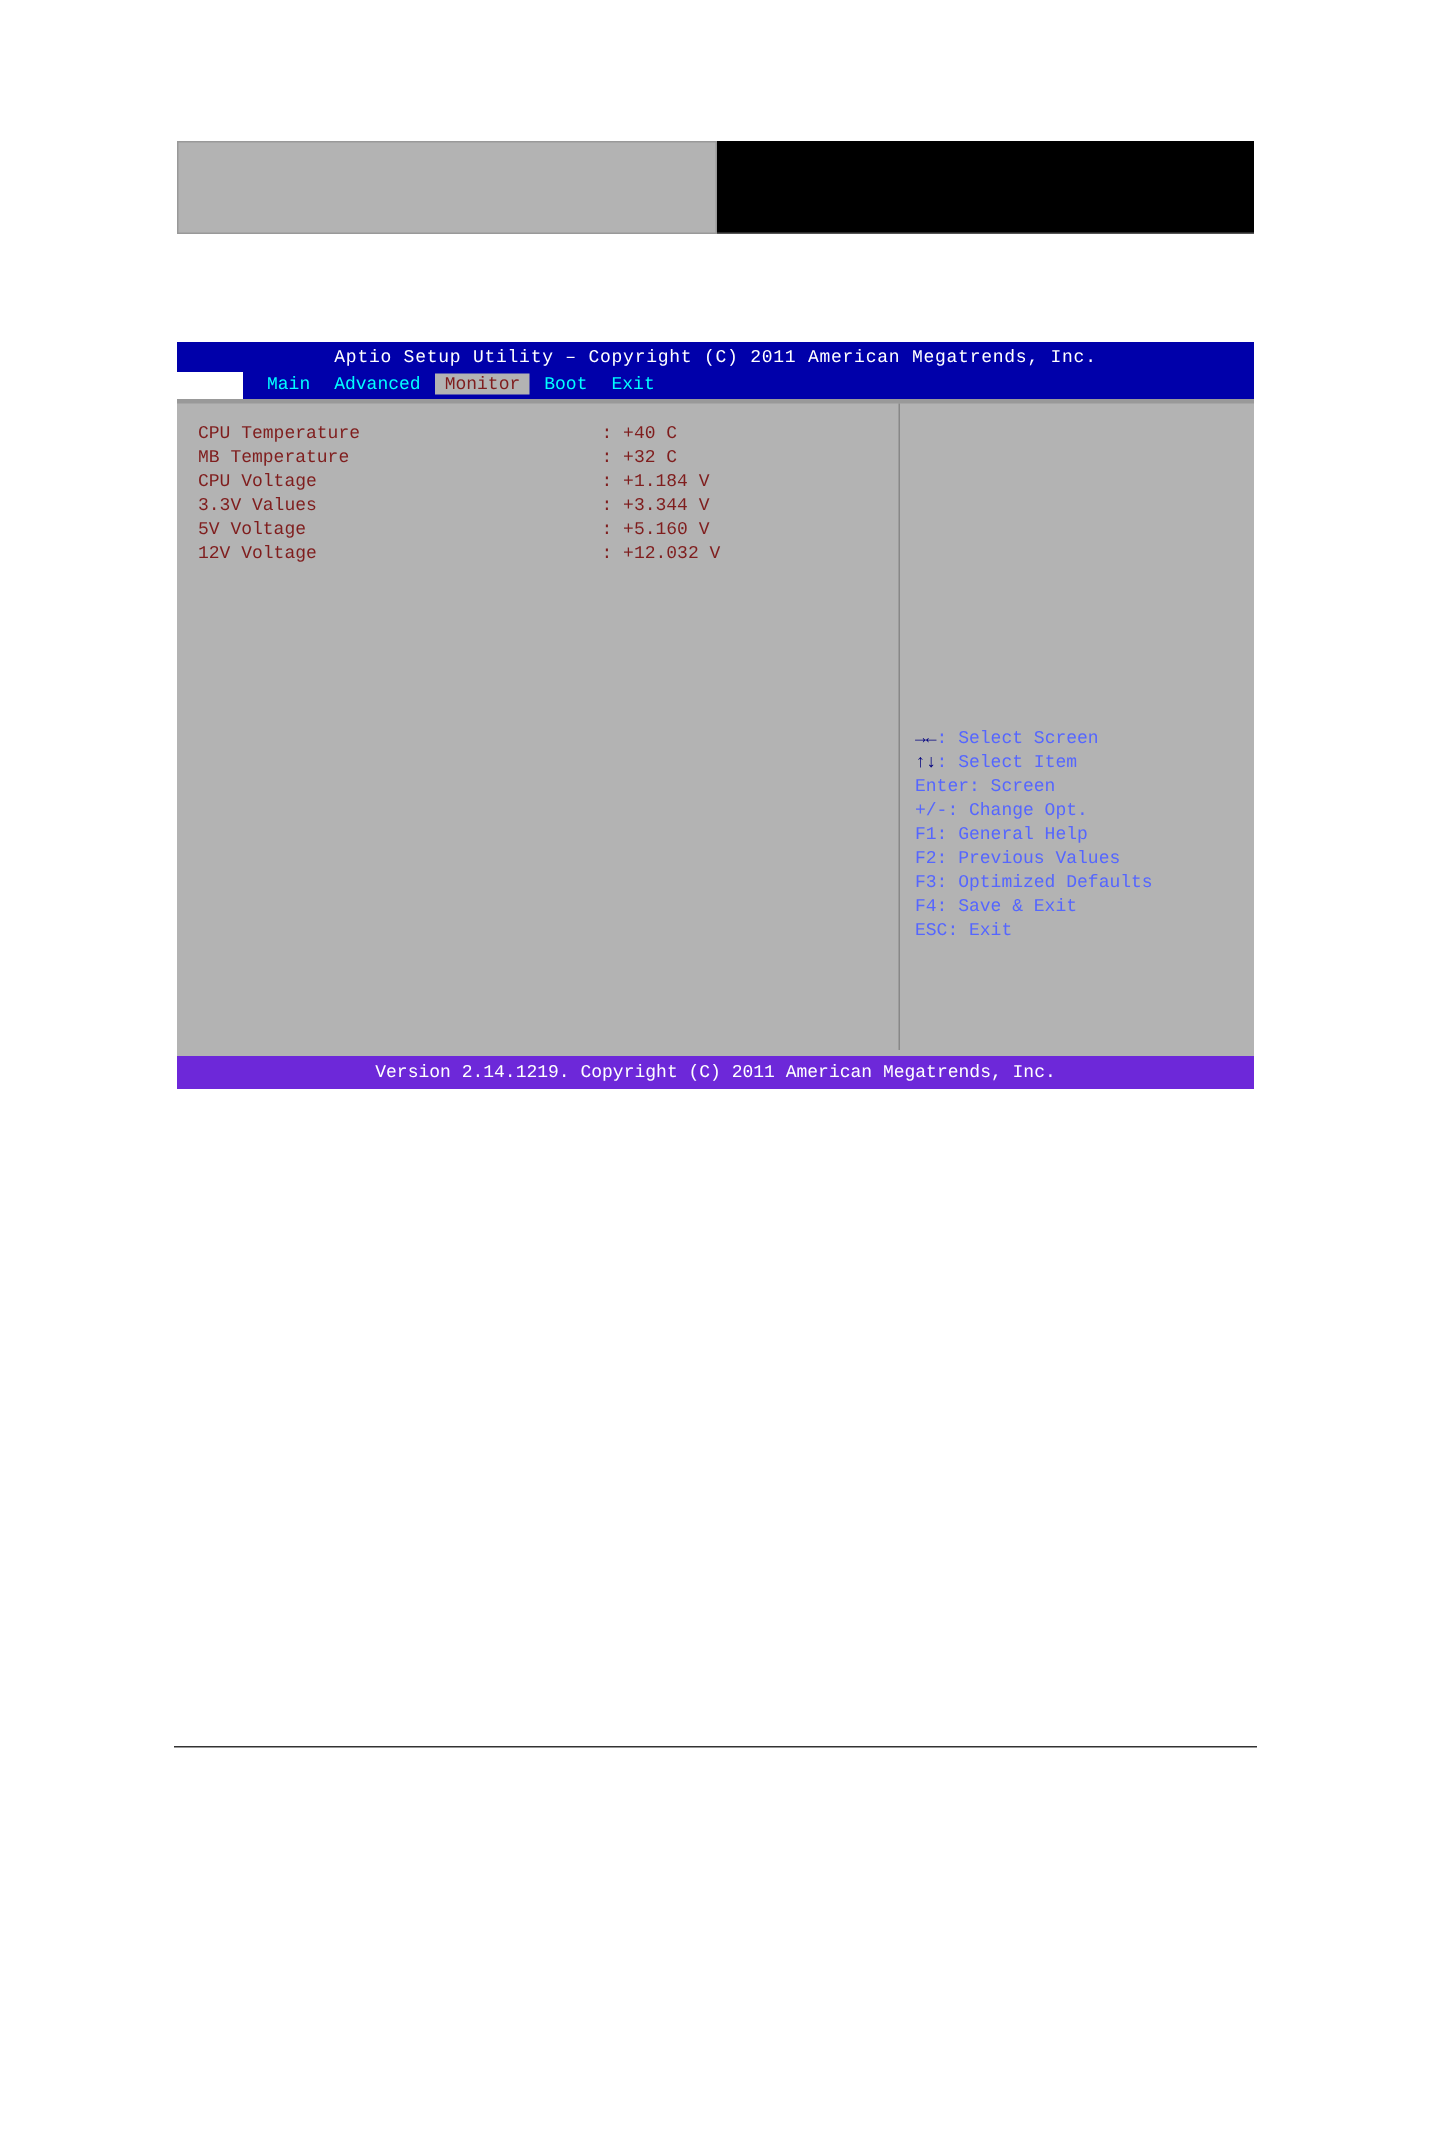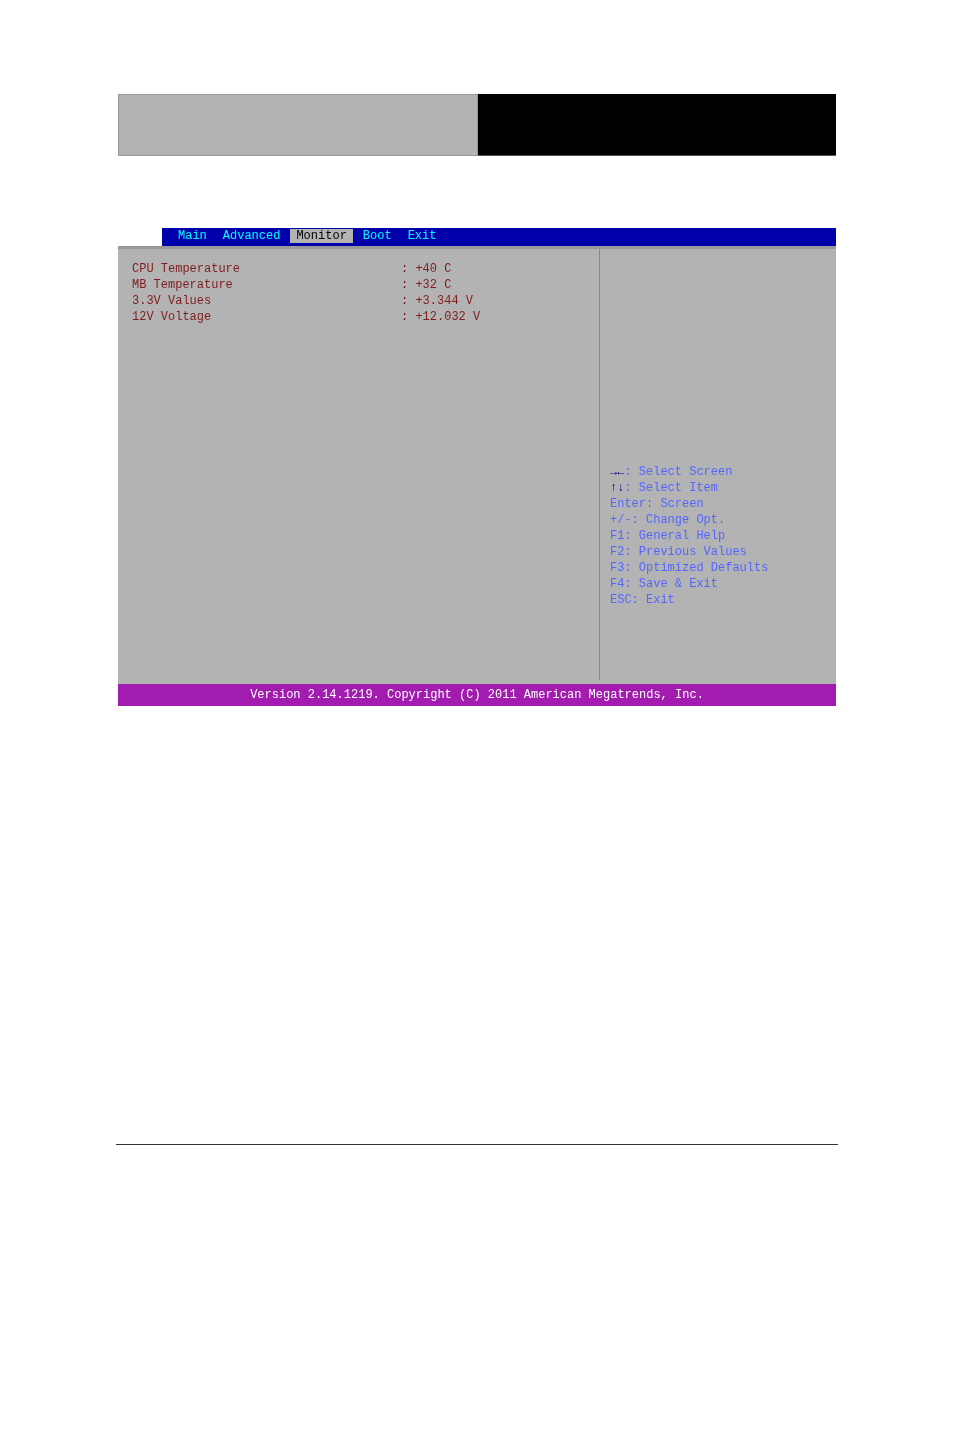--- a/index.html
+++ b/index.html
@@ -48,21 +48,21 @@
       font-family: 'Courier New', monospace;
       display: flex;
       gap: 4px;
       margin-left: 44px;
     }
     .bios-tab {
       padding: 0 6px;
     }
     .bios-tab.selected {
       background: #b3b3b3;
-      color: #000000;
+      color: #7f1d1d;
     }
     .bios-main {
       display: flex;
       background: #b3b3b3;
       height: 434px;
       border-top: 3px solid #999;
     }
     .bios-left-panel {
       flex: 1;
       padding: 12px 14px;
@@ -94,21 +94,21 @@
       margin-top: auto;
       margin-bottom: 60px;
     }
     .help-row {
       white-space: nowrap;
     }
     .help-arrows {
       color: #000080;
     }
     .bios-footer {
-      background: #a21caf;
+      background: #6d28d9;
       color: #ffffff;
       text-align: center;
       padding: 4px 0;
       font-family: 'Courier New', monospace;
       border-top: 4px solid #b3b3b3;
     }
     .page-hr {
       margin: 438px 116px 0 116px;
       border: none;
       border-top: 1px solid #333;
@@ -116,40 +116,51 @@
   </style>
 </head>
 <body>
 
 <div class="header-bar">
   <div class="header-left"></div>
   <div class="header-right"></div>
 </div>
 
 <div class="bios-container">
+  <div class="bios-title-bar">
+    <span>Aptio Setup Utility – Copyright (C) 2011 American Megatrends, Inc.</span>
+  </div>
   <div class="bios-menu-bar">
     <span class="bios-tab">Main</span>
     <span class="bios-tab">Advanced</span>
     <span class="bios-tab selected">Monitor</span>
     <span class="bios-tab">Boot</span>
     <span class="bios-tab">Exit</span>
   </div>
   <div class="bios-main">
     <div class="bios-left-panel">
       <div class="monitor-row">
         <span class="monitor-label">CPU Temperature</span>
         <span class="monitor-value">: +40 C</span>
       </div>
       <div class="monitor-row">
         <span class="monitor-label">MB Temperature</span>
         <span class="monitor-value">: +32 C</span>
       </div>
       <div class="monitor-row">
+        <span class="monitor-label">CPU Voltage</span>
+        <span class="monitor-value">: +1.184 V</span>
+      </div>
+      <div class="monitor-row">
         <span class="monitor-label">3.3V Values</span>
         <span class="monitor-value">: +3.344 V</span>
+      </div>
+      <div class="monitor-row">
+        <span class="monitor-label">5V Voltage</span>
+        <span class="monitor-value">: +5.160 V</span>
       </div>
       <div class="monitor-row">
         <span class="monitor-label">12V Voltage</span>
         <span class="monitor-value">: +12.032 V</span>
       </div>
     </div>
     <div class="bios-right-panel">
       <div class="help-section">
         <div class="help-row"><span class="help-arrows">→←</span><span>: Select Screen</span></div>
         <div class="help-row"><span class="help-arrows">↑↓</span><span>: Select Item</span></div>

